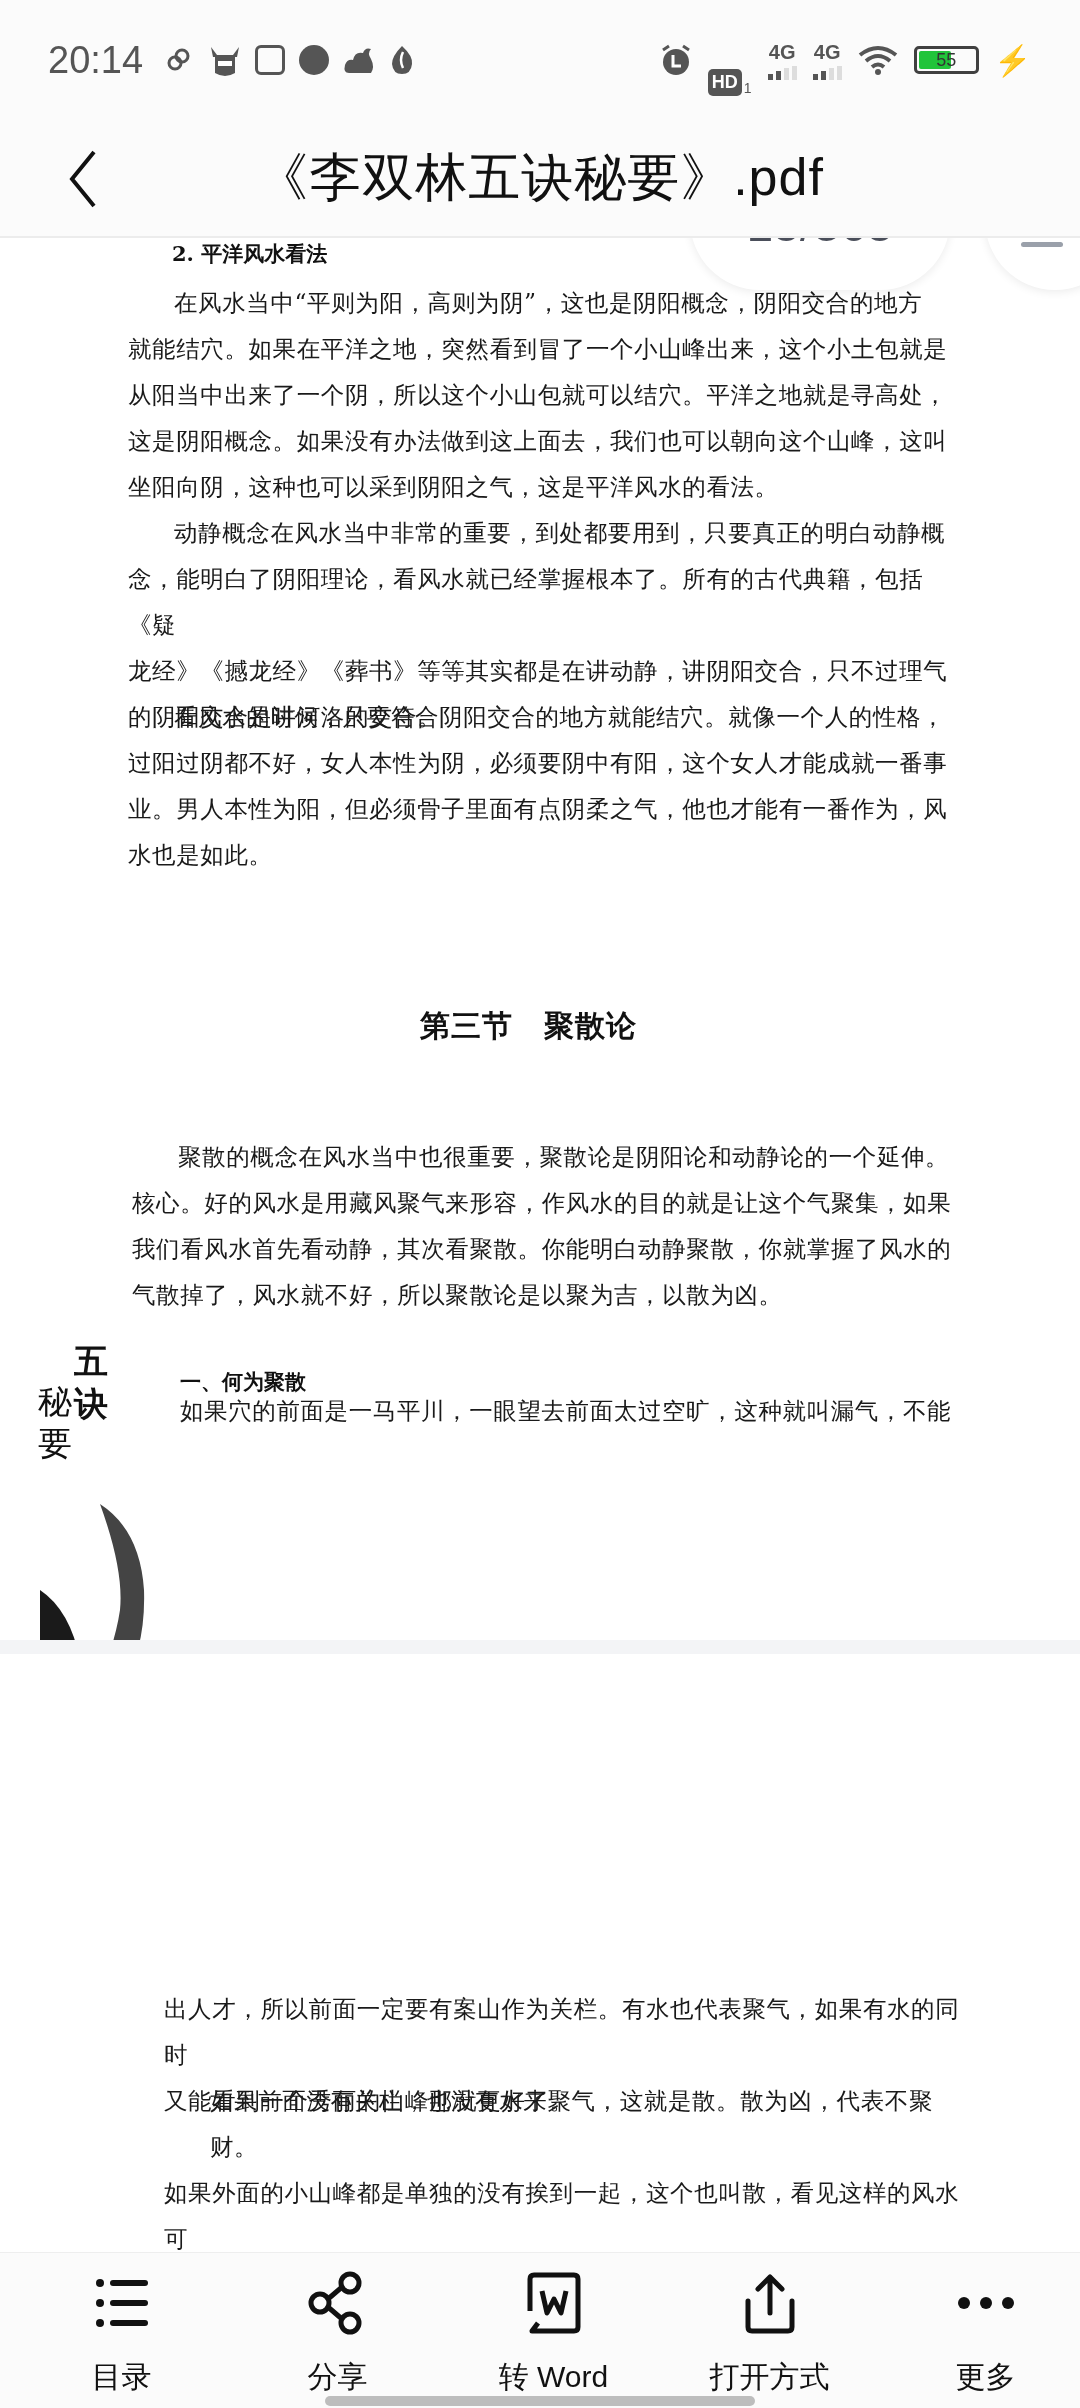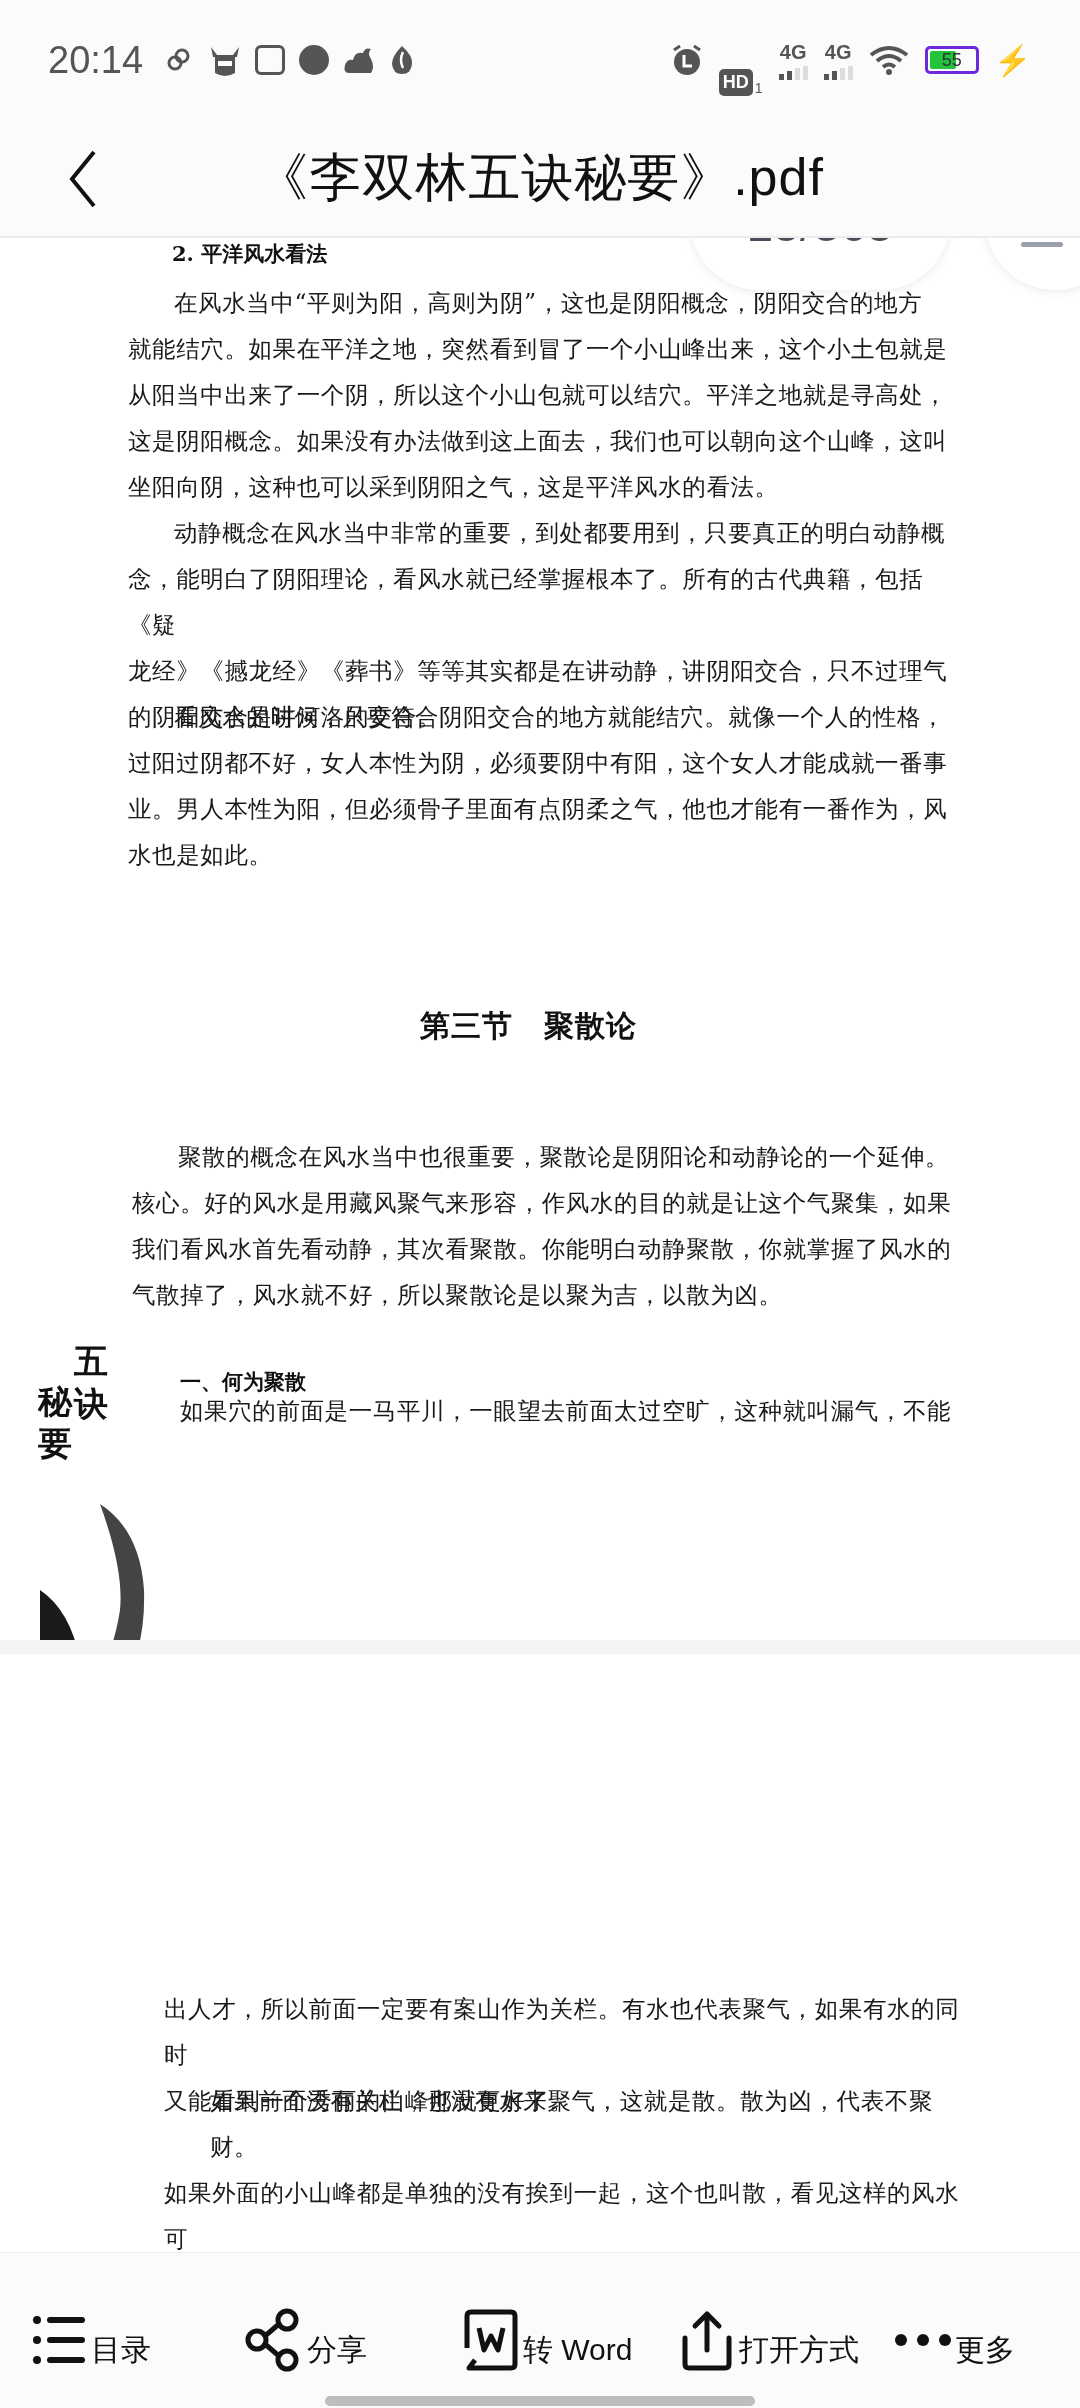--- a/index.html
+++ b/index.html
@@ -12,21 +12,21 @@
   .status-left-icons { display: flex; align-items: center; gap: 14px; }
   .sicon { width: 30px; height: 30px; background: #555; border-radius: 50%; display: inline-block; }
   .sicon.sq { border-radius: 6px; }
   .sicon.thin { background: transparent; border: 3px solid #555; }
   .status-right { margin-left: auto; display: flex; align-items: center; gap: 16px; color: #555; font-family: "Liberation Sans", sans-serif; }
   .hd-badge { background: #555; color: #fff; font-weight: bold; font-size: 18px; border-radius: 5px; padding: 3px 4px; }
   .net { font-size: 20px; font-weight: bold; position: relative; display: flex; flex-direction: column; align-items: center; }
   .bars { display: flex; gap: 3px; align-items: flex-end; height: 14px; margin-top: 2px; }
   .bars i { display: block; width: 5px; background: #555; }
   .bars i.off { background: #ddd; }
-  .battery { width: 54px; height: 28px; border: 3px solid #6d28d9; border-radius: 5px; position: relative; display: flex; align-items: flex-end; }
+  .battery { width: 65px; height: 28px; border: 3px solid #404040; border-radius: 5px; position: relative; display: flex; align-items: flex-end; }
   .battery .fill { position: absolute; left: 2px; top: 2px; bottom: 2px; width: 55%; background: #21c43a; border-radius: 2px; }
   .battery .pct { position: relative; font-size: 18px; color: #333; width: 100%; text-align: center; }
   .bolt { color: #f0c419; font-size: 30px; font-weight: bold; }
 
   
   .header { position: absolute; top: 120px; left: 0; width: 1080px; height: 118px; background: #fbfbfb; display: flex; align-items: center; justify-content: center; border-bottom: 2px solid #ececec; z-index: 5; }
   .back-btn { position: absolute; left: 60px; top: 24px; width: 60px; height: 70px; }
   .title { font-family: "Liberation Sans", sans-serif; font-size: 52px; color: #111; letter-spacing: 1px; }
 
   
@@ -40,26 +40,26 @@
   .page { position: absolute; left: 0; width: 1080px; background: #fff; padding-left: 48px; }
   .page1 { top: 0; height: 1402px; }
   .page-gap { position: absolute; top: 1402px; left: 0; width: 1080px; height: 14px; background: #f3f4f6; }
   .page2 { top: 1416px; height: 700px; }
 
   .p { position: absolute; font-family: "DejaVu Serif", "Liberation Serif", serif; font-size: 23.5px; color: #1a1a1a; line-height: 46px; letter-spacing: 0.6px; }
   .sub-heading { position: absolute; font-family: "DejaVu Serif", serif; font-size: 21px; font-weight: bold; color: #111; }
   .section-heading { position: absolute; font-family: "DejaVu Sans", sans-serif; font-size: 30px; font-weight: bold; color: #111; letter-spacing: 1px; }
   .side-mark { position: absolute; left: 38px; top: 1066px; width: 118px; height: 360px; }
   .side-mark .v1 { position: absolute; left: 36px; top: 0; font-family: "DejaVu Sans", sans-serif; font-weight: bold; font-size: 34px; line-height: 42px; width: 40px; }
-  .side-mark .v2 { position: absolute; left: 0; top: 40px; font-family: "DejaVu Sans", sans-serif; font-weight: bold; font-size: 34px; line-height: 42px; width: 36px; overflow: hidden; }
+  .side-mark .v2 { position: absolute; left: 0; top: 40px; font-family: "DejaVu Sans", sans-serif; font-weight: normal; font-size: 34px; line-height: 42px; width: 36px; overflow: hidden; }
   .ink { position: absolute; left: 2px; top: 160px; width: 110px; height: 200px; }
 
   
   .toolbar { position: absolute; top: 2252px; left: 0; width: 1080px; height: 156px; background: #fbfbfb; border-top: 1px solid #eee; display: flex; z-index: 5; }
-  .tool { flex: 1; display: flex; flex-direction: row; align-items: center; padding-top: 18px; padding-left: 27px; }
+  .tool { flex: 1; display: flex; flex-direction: column; align-items: center; padding-top: 18px; padding-left: 27px; }
   .tool svg { width: 64px; height: 64px; }
   .tool-label { margin-top: 22px; font-family: "Liberation Sans", "DejaVu Sans", sans-serif; font-size: 30px; color: #111; }
   .home-indicator { position: absolute; left: 325px; top: 2396px; width: 430px; height: 10px; border-radius: 5px; background: #bdbdbd; z-index: 6; }
 </style>
 </head>
 <body>
 
 <div class="status-bar">
   <span class="status-time">20:14</span>
   <div class="status-left-icons">

